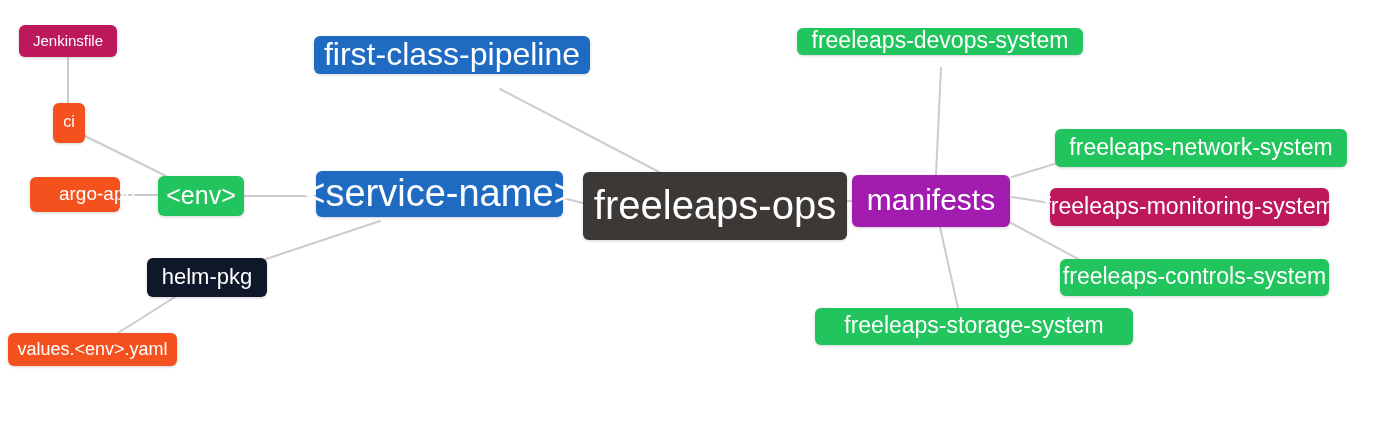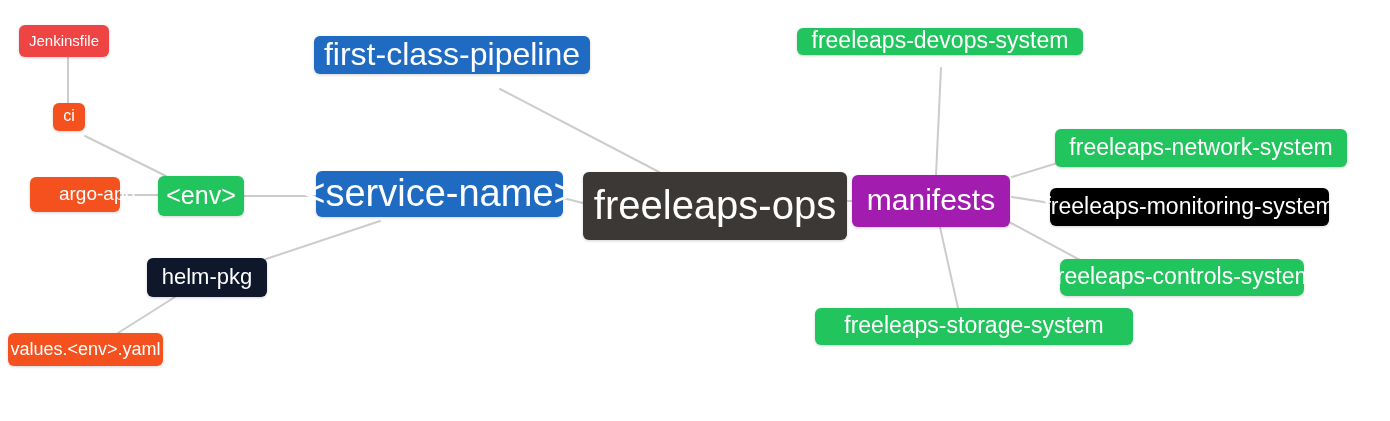--- a/index.html
+++ b/index.html
@@ -56,24 +56,24 @@
       <line x1="563" y1="198" x2="583" y2="203" stroke="#cccccc" stroke-width="2" stroke-linecap="round"></line>
       <line x1="500" y1="89" x2="659" y2="172" stroke="#cccccc" stroke-width="2" stroke-linecap="round"></line>
       <line x1="847" y1="201" x2="852" y2="201" stroke="#cccccc" stroke-width="2" stroke-linecap="round"></line>
       <line x1="941" y1="68" x2="936" y2="175" stroke="#cccccc" stroke-width="2" stroke-linecap="round"></line>
       <line x1="1012" y1="177" x2="1100" y2="150" stroke="#cccccc" stroke-width="2" stroke-linecap="round"></line>
       <line x1="1012" y1="197" x2="1050" y2="203" stroke="#cccccc" stroke-width="2" stroke-linecap="round"></line>
       <line x1="1011" y1="223" x2="1080" y2="260" stroke="#cccccc" stroke-width="2" stroke-linecap="round"></line>
       <line x1="940" y1="227" x2="958" y2="308" stroke="#cccccc" stroke-width="2" stroke-linecap="round"></line>
     </svg>
 
-  <div class="node" style="left: 19px; top: 25px; width: 90px; height: 32px; font-size: 15px; background: #ef4444; color: rgb(255, 255, 255);">
+  <div class="node" style="left: 19px; top: 25px; width: 98px; height: 32px; font-size: 15px; background: #be185d; color: rgb(255, 255, 255);">
       <span>Jenkinsfile</span>
     </div>
-  <div class="node" style="left: 53px; top: 103px; width: 32px; height: 28px; font-size: 16px; background: rgb(244, 81, 30); color: rgb(255, 255, 255);">
+  <div class="node" style="left: 53px; top: 103px; width: 32px; height: 40px; font-size: 16px; background: rgb(244, 81, 30); color: rgb(255, 255, 255);">
       <span>ci</span>
     </div>
   <div class="node" style="left: 30px; top: 177px; width: 90px; height: 35px; font-size: 19px; background: rgb(244, 81, 30); color: rgb(255, 255, 255); padding-left: 44px;">
       <span>argo-app</span>
     </div>
   <div class="node" style="left: 158px; top: 176px; width: 86px; height: 40px; font-size: 25px; background: rgb(33, 196, 93); color: rgb(255, 255, 255);">
       <span>&lt;env&gt;</span>
     </div>
   <div class="node" style="left: 314px; top: 36px; width: 276px; height: 38px; font-size: 32px; background: rgb(31, 107, 194); color: rgb(255, 255, 255);">
       <span>first-class-pipeline</span>
@@ -83,31 +83,31 @@
     </div>
   <div class="node" style="left: 583px; top: 172px; width: 264px; height: 68px; font-size: 40px; background: rgb(59, 56, 54); color: rgb(255, 255, 255);">
       <span>freeleaps-ops</span>
     </div>
   <div class="node" style="left: 852px; top: 175px; width: 158px; height: 52px; font-size: 30px; background: #a21caf; color: rgb(255, 255, 255);">
       <span>manifests</span>
     </div>
   <div class="node" style="left: 147px; top: 258px; width: 120px; height: 39px; font-size: 22px; background: #0f172a; color: rgb(255, 255, 255);">
       <span>helm-pkg</span>
     </div>
-  <div class="node" style="left: 8px; top: 333px; width: 155px; height: 33px; font-size: 18px; background: rgb(244, 81, 30); color: rgb(255, 255, 255);">
+  <div class="node" style="left: 8px; top: 333px; width: 169px; height: 33px; font-size: 18px; background: rgb(244, 81, 30); color: rgb(255, 255, 255);">
       <span>values.&lt;env&gt;.yaml</span>
     </div>
   <div class="node" style="left: 797px; top: 28px; width: 286px; height: 27px; font-size: 23px; background: rgb(33, 196, 93); color: rgb(255, 255, 255);">
       <span>freeleaps-devops-system</span>
     </div>
   <div class="node" style="left: 1055px; top: 129px; width: 292px; height: 38px; font-size: 23px; background: rgb(33, 196, 93); color: rgb(255, 255, 255);">
       <span>freeleaps-network-system</span>
     </div>
-  <div class="node" style="left: 1050px; top: 188px; width: 279px; height: 38px; font-size: 23px; background: #000000; color: rgb(255, 255, 255);">
+  <div class="node" style="left: 1050px; top: 188px; width: 279px; height: 38px; font-size: 23px; background: #be185d; color: rgb(255, 255, 255);">
       <span>freeleaps-monitoring-system</span>
     </div>
-  <div class="node" style="left: 1060px; top: 259px; width: 244px; height: 37px; font-size: 23px; background: rgb(33, 196, 93); color: rgb(255, 255, 255); border-radius: 7px;">
+  <div class="node" style="left: 1060px; top: 259px; width: 269px; height: 37px; font-size: 23px; background: rgb(33, 196, 93); color: rgb(255, 255, 255);">
       <span>freeleaps-controls-system</span>
     </div>
   <div class="node" style="left: 815px; top: 308px; width: 318px; height: 37px; font-size: 23px; background: rgb(33, 196, 93); color: rgb(255, 255, 255);">
       <span>freeleaps-storage-system</span>
     </div>
 </div>
 
 </body></html>

